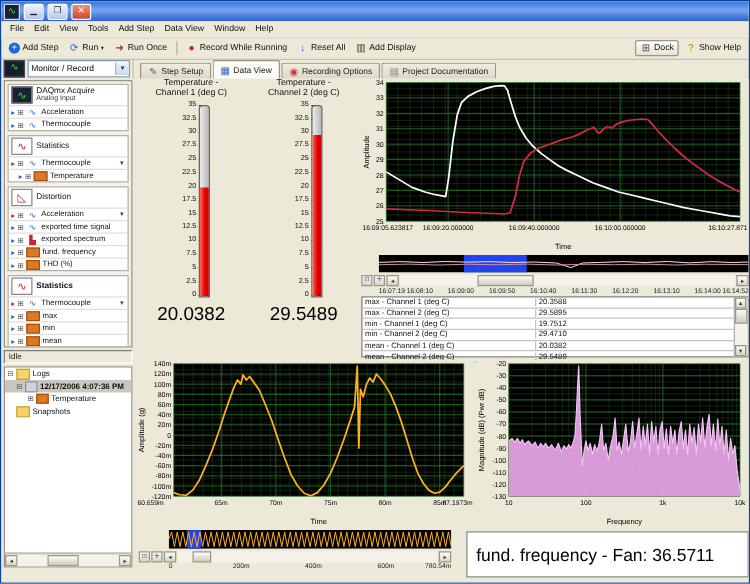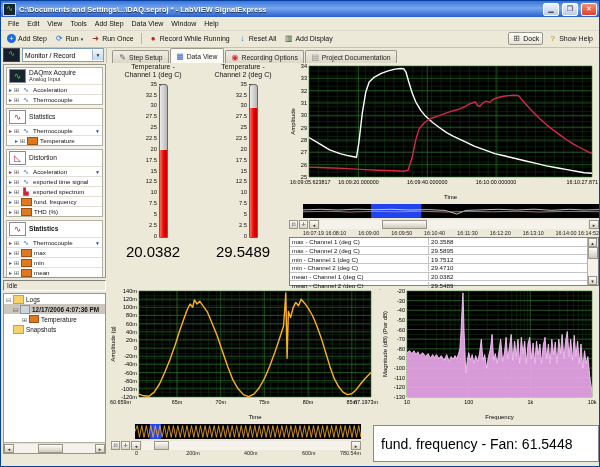--- a/index.html
+++ b/index.html
@@ -86,21 +86,20 @@
   
   .fund-box{position:absolute;left:372px;top:362px;width:226px;height:37px;background:#fff;border:1px solid #888;box-sizing:border-box;display:flex;align-items:center;padding-left:7px;font-size:14px;color:#000;}
 </style>
 </head>
 <body>
 
 <div class="window">
 
   <div class="titlebar">
     <span class="app-icon">∿</span>
-    <span class="tb-title">C:\Documents and Settings\...\DAQ.seproj * - LabVIEW SignalExpress</span>
     <span class="win-btn">▁</span>
     <span class="win-btn">❐</span>
     <span class="win-btn close">✕</span>
   </div>
 
   <div class="menubar">
       <span class="menu-item">File</span>
       <span class="menu-item">Edit</span>
       <span class="menu-item">View</span>
       <span class="menu-item">Tools</span>
@@ -764,17 +763,17 @@
         <text x="149.33333333333331" y="116" text-anchor="middle" font-size="5.4" fill="#000" font-family="Liberation Sans, sans-serif">1k</text>
         <line x1="211" y1="3" x2="211" y2="109" stroke="#2f7d2f" stroke-width="0.6"></line>
         <text x="211" y="116" text-anchor="middle" font-size="5.4" fill="#000" font-family="Liberation Sans, sans-serif">10k</text>
         <path d="M26.0,109 L26.0,64.7 L28.6,62.7 L30.9,65.6 L33.0,62.7 L35.0,66.6 L36.9,63.7 L38.6,67.6 L41.7,64.7 L44.6,68.5 L47.1,65.6 L49.4,70.5 L51.6,66.6 L53.6,69.5 L55.4,66.6 L58.0,70.5 L60.3,67.6 L63.1,72.4 L65.7,66.6 L68.0,73.3 L70.2,68.5 L72.1,71.4 L74.0,67.6 L75.7,70.5 L77.3,66.6 L78.9,60.8 L80.0,43.5 L81.0,22.3 L81.7,7.8 L82.0,4.9 L82.4,17.5 L83.0,41.5 L83.6,56.0 L84.2,70.5 L84.8,84.9 L86.3,72.4 L87.7,64.7 L89.5,72.4 L91.2,66.6 L93.0,75.3 L94.7,67.6 L96.7,73.3 L98.5,65.6 L100.3,51.2 L101.9,72.4 L103.7,66.6 L105.6,80.1 L107.5,68.5 L109.4,60.8 L111.1,46.4 L112.7,72.4 L114.3,65.6 L116.2,75.3 L118.0,62.7 L119.6,51.2 L121.6,73.3 L123.4,65.6 L125.1,49.3 L126.7,70.5 L128.5,58.9 L130.2,46.4 L131.8,72.4 L133.6,53.1 L135.2,68.5 L137.0,51.2 L138.6,75.3 L140.3,49.3 L142.0,65.6 L143.7,53.1 L145.3,75.3 L147.0,56.0 L148.7,49.3 L150.4,70.5 L152.1,55.0 L153.8,75.3 L155.5,53.1 L157.2,66.6 L158.9,56.0 L160.5,75.3 L162.3,57.0 L164.0,49.3 L165.7,70.5 L167.4,56.0 L169.1,75.3 L170.8,51.2 L172.6,66.6 L174.3,54.1 L176.0,75.3 L177.8,51.2 L179.5,65.6 L181.1,46.4 L182.9,70.5 L184.6,53.1 L186.3,43.5 L188.0,68.5 L189.7,51.2 L191.5,72.4 L193.2,47.3 L194.9,68.5 L196.6,53.1 L198.3,75.3 L200.0,56.0 L201.8,80.1 L203.5,62.7 L205.2,75.3 L206.9,68.5 L208.7,87.8 L209.6,94.5 L210.4,99.4 L211.0,105.1 L211.0,109 Z" fill="#eeaaee" fill-opacity="0.9" stroke="none"></path>
         <polyline points="26.0,64.7 28.6,62.7 30.9,65.6 33.0,62.7 35.0,66.6 36.9,63.7 38.6,67.6 41.7,64.7 44.6,68.5 47.1,65.6 49.4,70.5 51.6,66.6 53.6,69.5 55.4,66.6 58.0,70.5 60.3,67.6 63.1,72.4 65.7,66.6 68.0,73.3 70.2,68.5 72.1,71.4 74.0,67.6 75.7,70.5 77.3,66.6 78.9,60.8 80.0,43.5 81.0,22.3 81.7,7.8 82.0,4.9 82.4,17.5 83.0,41.5 83.6,56.0 84.2,70.5 84.8,84.9 86.3,72.4 87.7,64.7 89.5,72.4 91.2,66.6 93.0,75.3 94.7,67.6 96.7,73.3 98.5,65.6 100.3,51.2 101.9,72.4 103.7,66.6 105.6,80.1 107.5,68.5 109.4,60.8 111.1,46.4 112.7,72.4 114.3,65.6 116.2,75.3 118.0,62.7 119.6,51.2 121.6,73.3 123.4,65.6 125.1,49.3 126.7,70.5 128.5,58.9 130.2,46.4 131.8,72.4 133.6,53.1 135.2,68.5 137.0,51.2 138.6,75.3 140.3,49.3 142.0,65.6 143.7,53.1 145.3,75.3 147.0,56.0 148.7,49.3 150.4,70.5 152.1,55.0 153.8,75.3 155.5,53.1 157.2,66.6 158.9,56.0 160.5,75.3 162.3,57.0 164.0,49.3 165.7,70.5 167.4,56.0 169.1,75.3 170.8,51.2 172.6,66.6 174.3,54.1 176.0,75.3 177.8,51.2 179.5,65.6 181.1,46.4 182.9,70.5 184.6,53.1 186.3,43.5 188.0,68.5 189.7,51.2 191.5,72.4 193.2,47.3 194.9,68.5 196.6,53.1 198.3,75.3 200.0,56.0 201.8,80.1 203.5,62.7 205.2,75.3 206.9,68.5 208.7,87.8 209.6,94.5 210.4,99.4 211.0,105.1" fill="none" stroke="#f6c4f6" stroke-width="0.9" stroke-linejoin="round"></polyline>
         <text x="118.5" y="131" text-anchor="middle" font-size="6" fill="#000" font-family="Liberation Sans, sans-serif">Frequency</text>
         <text x="6" y="56" text-anchor="middle" font-size="6" fill="#000" font-family="Liberation Sans, sans-serif" transform="rotate(-90 6 56)">Magnitude (dB) (Pwr dB)</text>
       </svg>
 
     <div class="fund-box">
-      <span>fund. frequency - Fan: 61.5448</span>
+      <span>fund. frequency - Fan: 36.5711</span>
     </div>
 
   </div>
 </div>
 
 </body></html>

